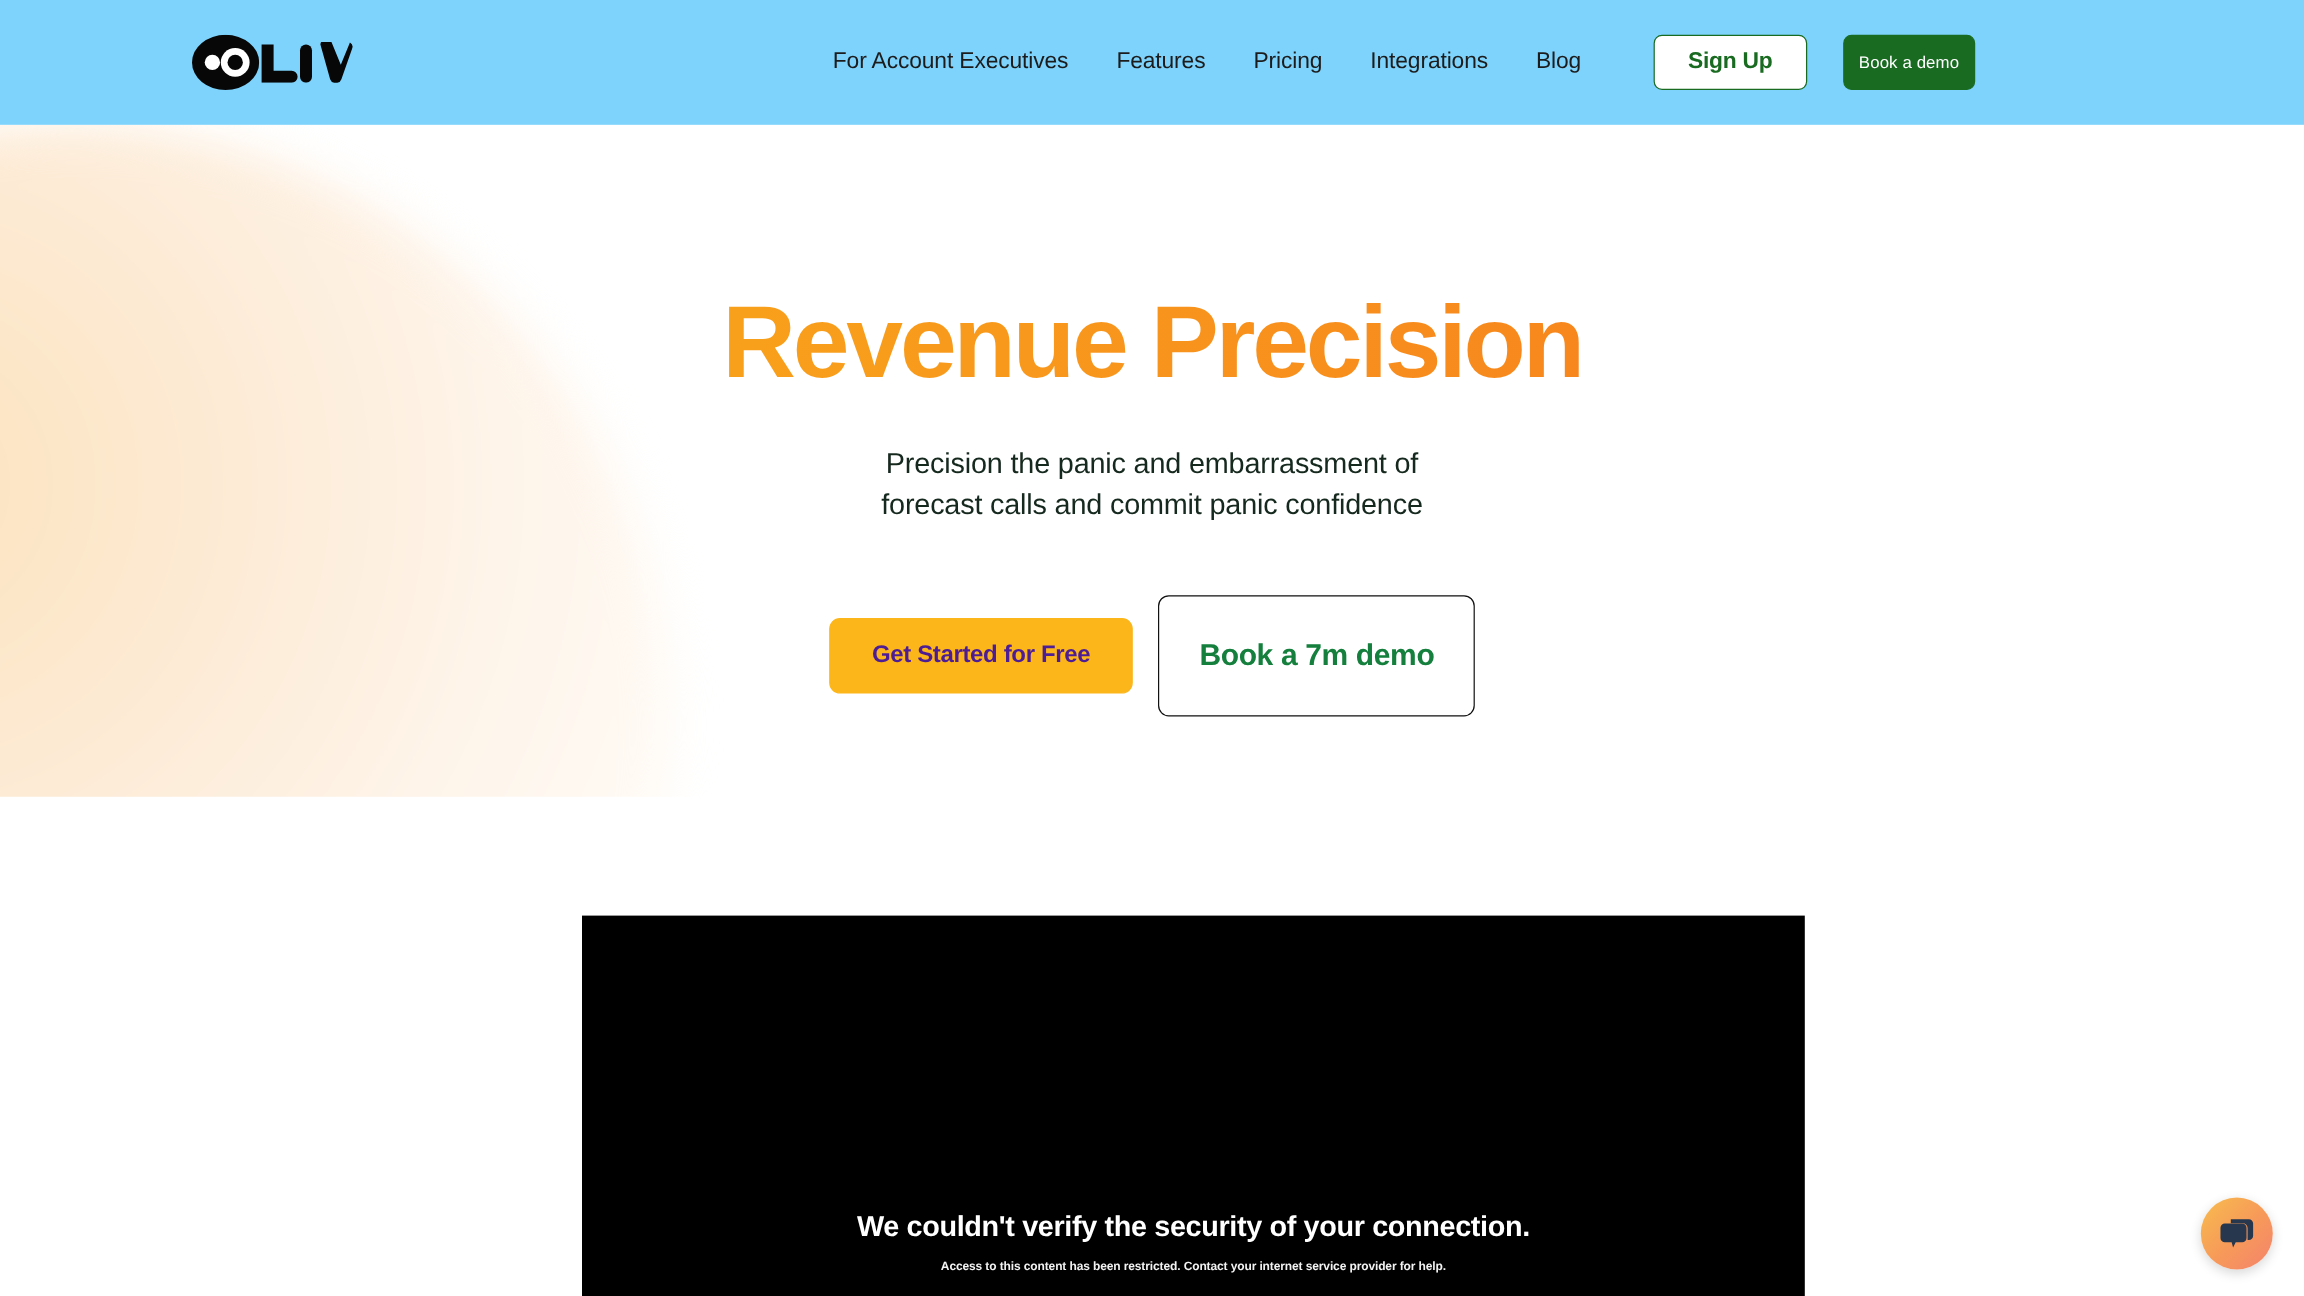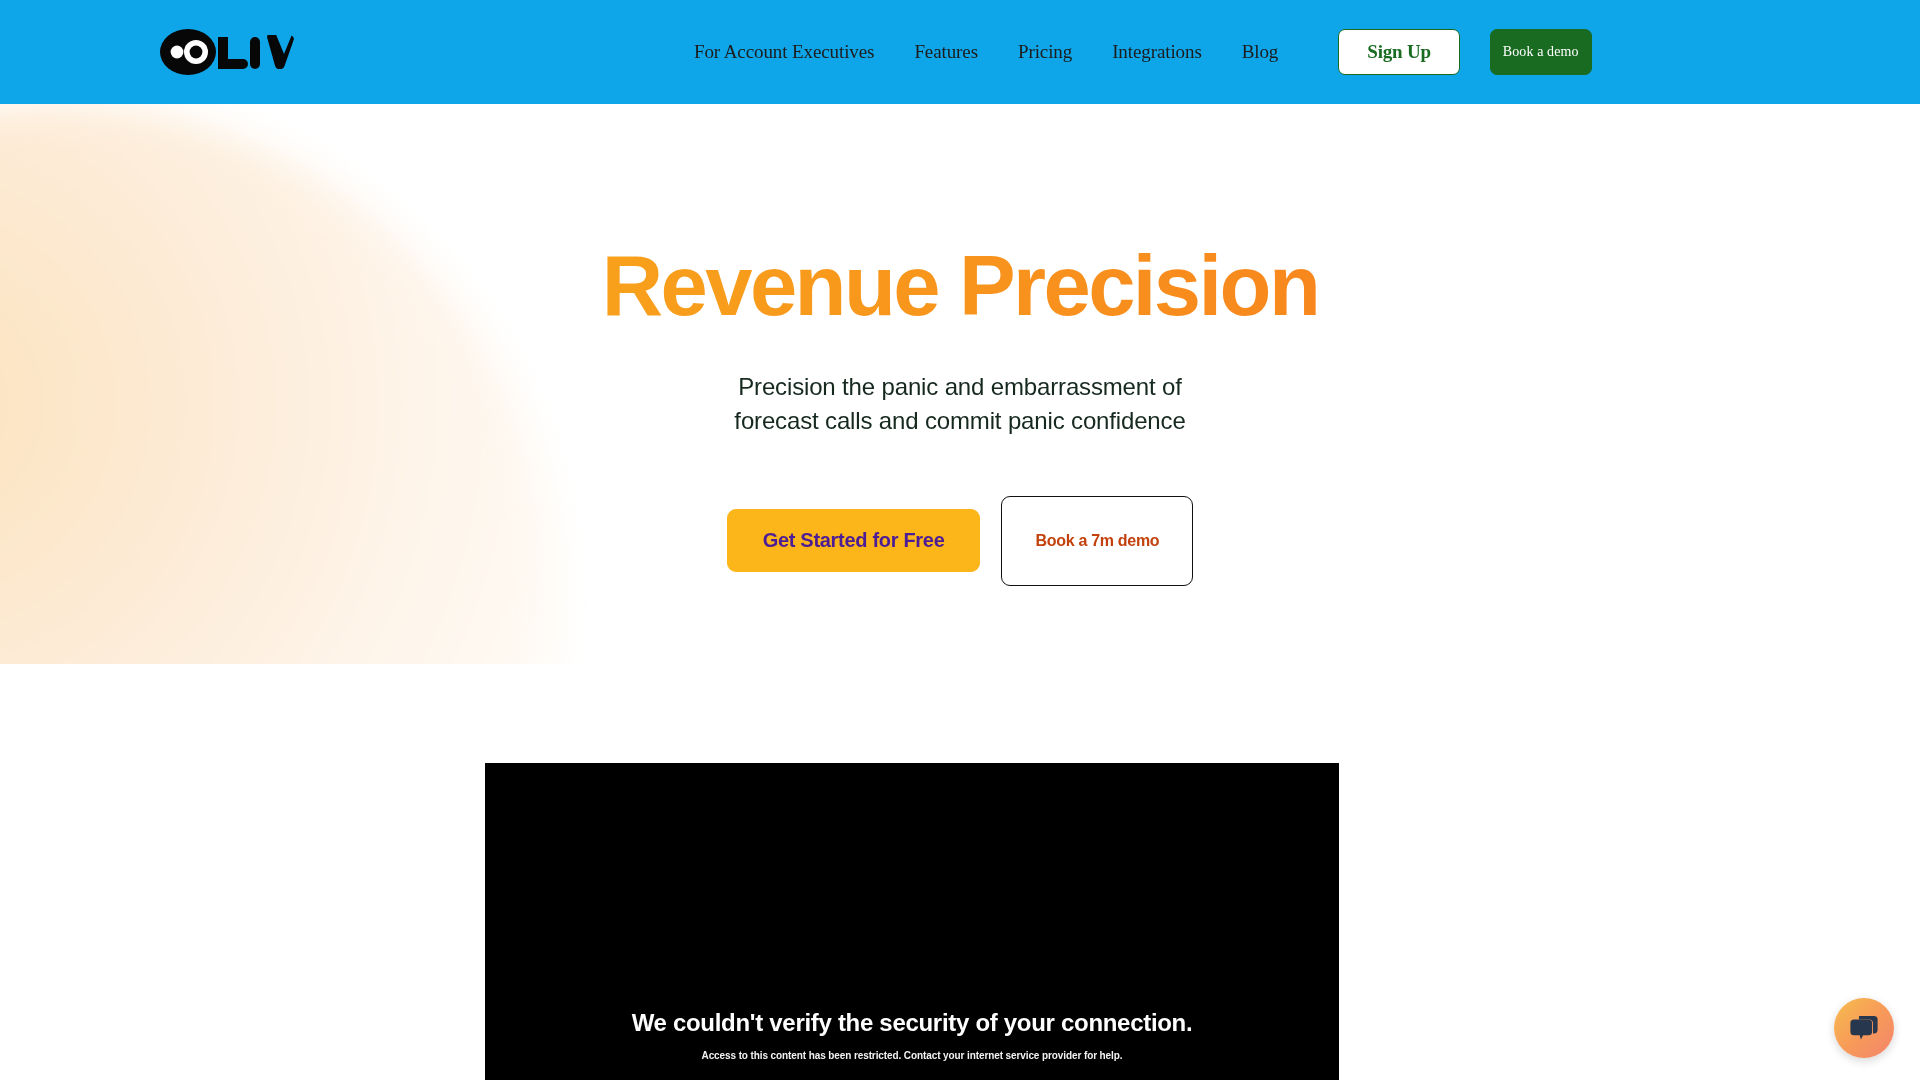--- a/index.html
+++ b/index.html
@@ -46,25 +46,24 @@
     z-index: 0;
     pointer-events: none;
   }
   .bg-blob-clip .bg-blob { top: 0; }
 
   
   .site-header {
     position: relative;
     z-index: 5;
     height: 104px;
-    background: #0ea5e9;
+    background: #7dd3fc;
     display: flex;
     align-items: center;
     padding: 0 96px 0 160px;
-    font-family: Liberation Serif, serif;
   }
 
   .logo {
     display: flex;
     align-items: center;
     gap: 0;
     cursor: pointer;
     flex: 0 0 auto;
   }
   .logo svg { display: block; }
@@ -167,37 +166,37 @@
     padding: 19px 35px;
     border-radius: 9px;
     cursor: pointer;
     font-family: inherit;
     letter-spacing: -0.3px;
     white-space: nowrap;
   }
   .btn-7mdemo {
     background: #ffffff;
     border: 1.5px solid #111111;
-    color: #c2410c;
-    font-size: 16px;
+    color: #15803d;
+    font-size: 25px;
     font-weight: 600;
     padding: 35px 33px;
     border-radius: 9px;
     cursor: pointer;
     font-family: inherit;
     letter-spacing: -0.3px;
     white-space: nowrap;
   }
 
   
   .media-frame {
     position: absolute;
     left: 485px;
     top: 763px;
-    width: 854px;
+    width: 1019px;
     height: 317px;
     background: #000000;
     z-index: 3;
     overflow: hidden;
   }
   .blocked-notice {
     position: absolute;
     left: 0;
     right: 0;
     top: 246px;

